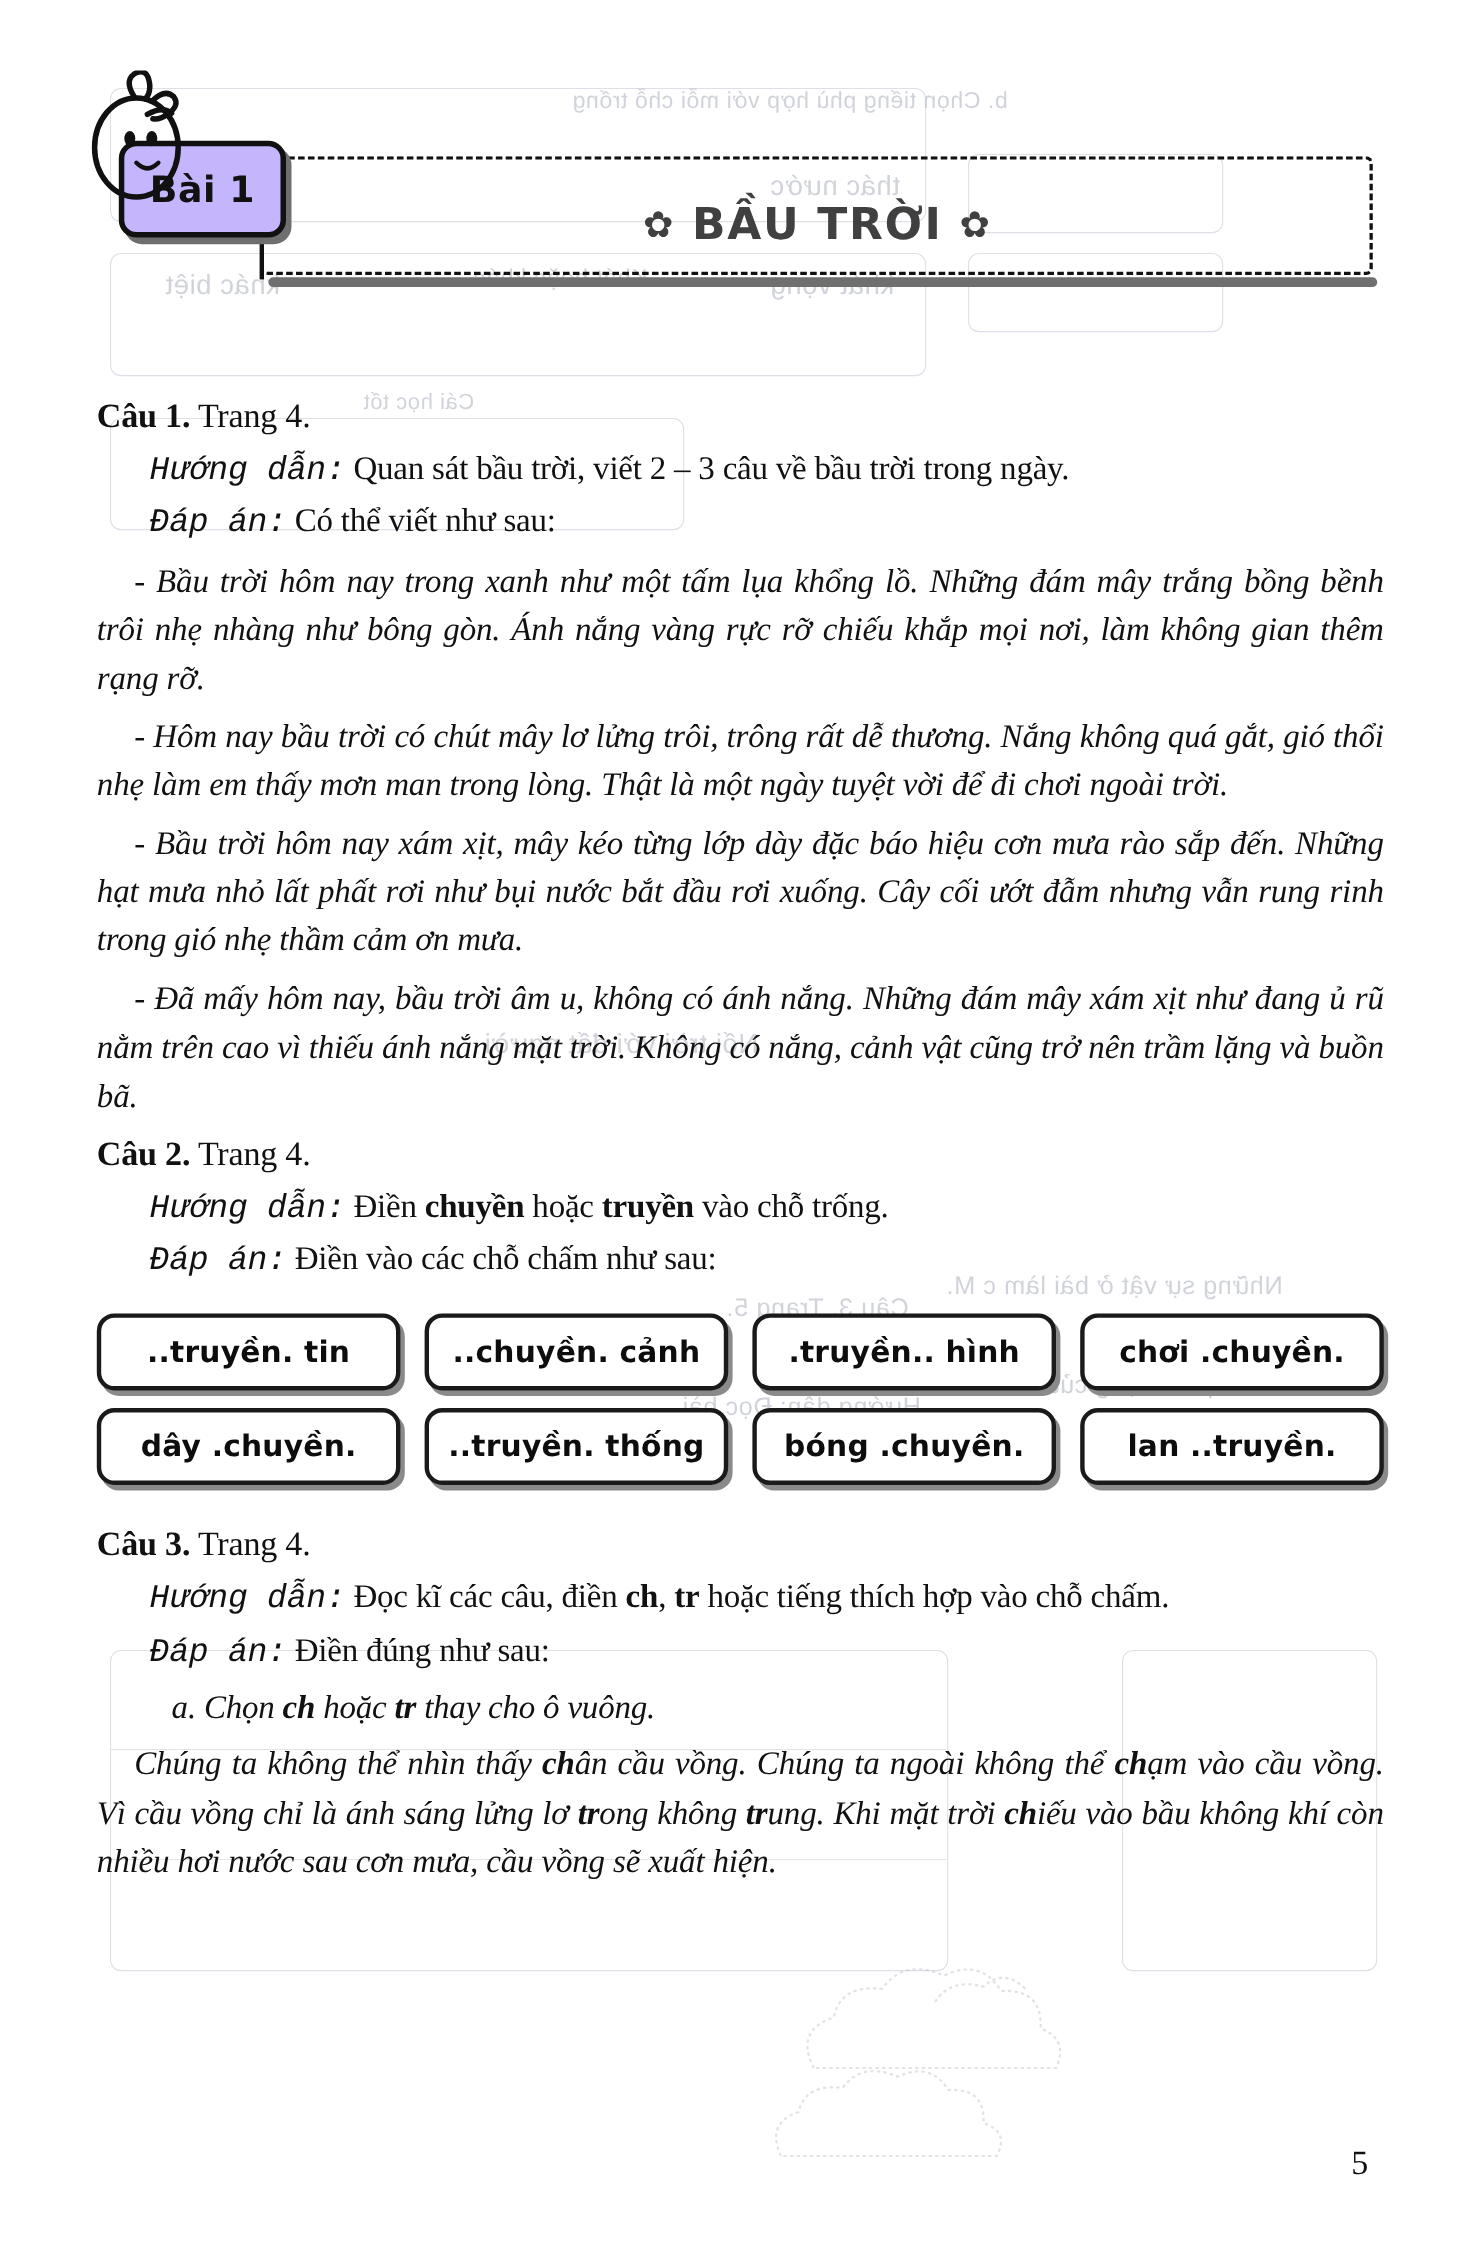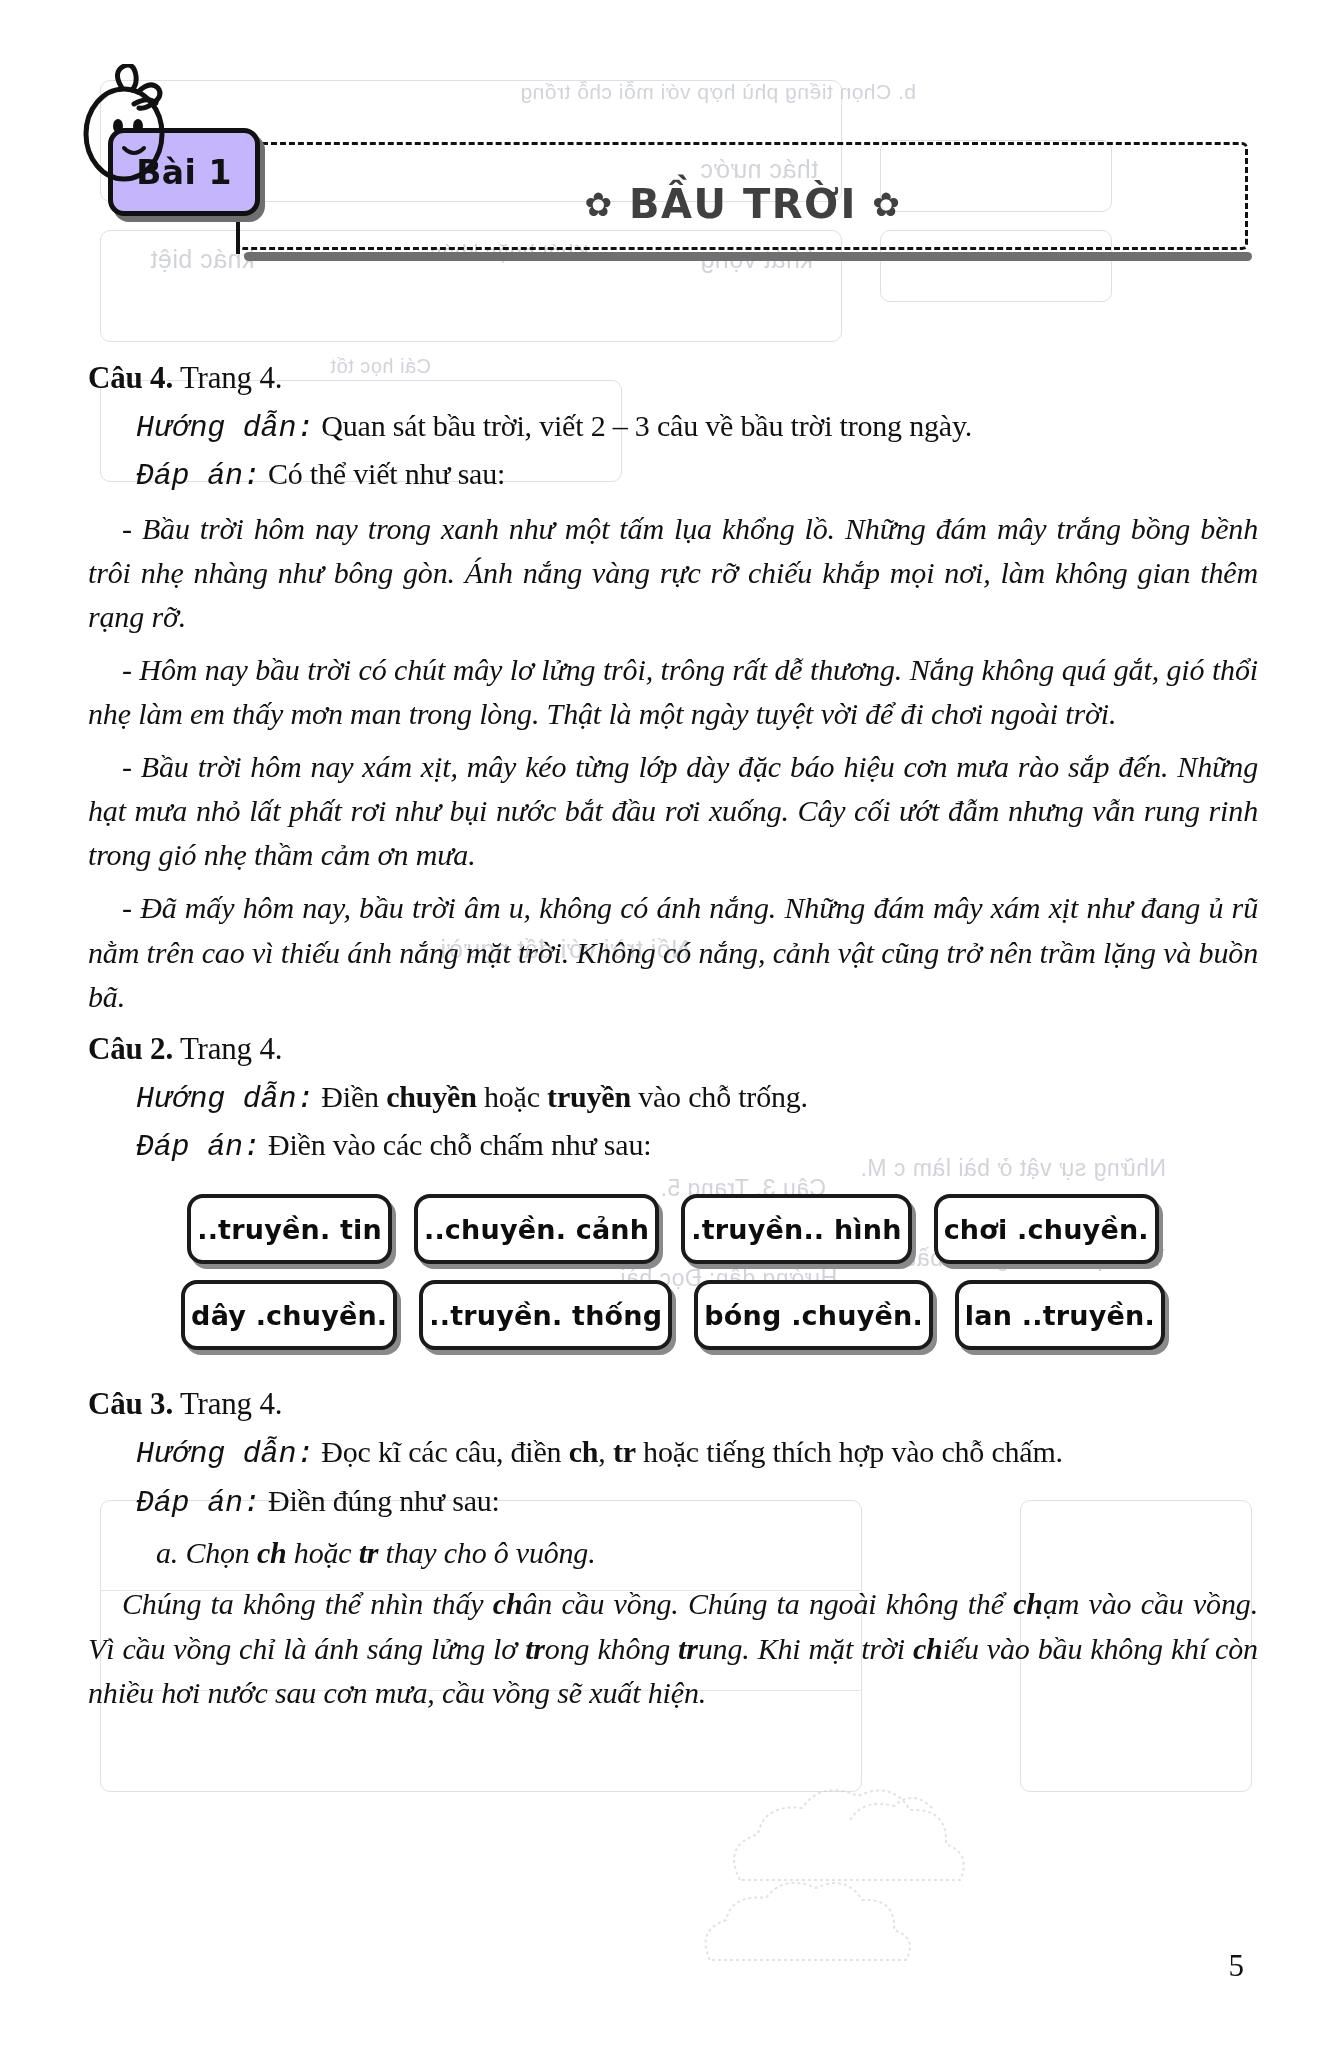--- a/index.html
+++ b/index.html
@@ -142,21 +142,20 @@
     letter-spacing:-.15px;
   }
   .para b{ font-weight:700; font-style:italic; }
 
   
   .boxes{
     margin:26px 0 0 0;
     display:flex;
     flex-direction:column;
     gap:16px;
-    align-items:center;
   }
   .box-row{
     display:flex;
     gap:22px;
   }
   .ansbox{
     flex:1 1 0;
     height:70px;
     border:4px solid #1a1a1a;
     border-radius:16px;
@@ -255,21 +254,21 @@
       <ellipse cx="42" cy="62" rx="5" ry="7" fill="#111"></ellipse>
       <ellipse cx="62" cy="62" rx="5" ry="7" fill="#111"></ellipse>
       <path d="M48 84 q10 10 20 0" fill="none" stroke="#111" stroke-width="4" stroke-linecap="round"></path>
     </svg>
   </div>
 
   <div class="content">
 
     <div>
       <p class="q-head">
-        <b>Câu 4.</b>
+        <b>Câu 1.</b>
         <span>Trang 4.</span>
       </p>
       <p class="sub">
         <i>Hướng dẫn:</i>
         <span>Quan sát bầu trời, viết 2 – 3 câu về bầu trời trong ngày.</span>
       </p>
       <p class="sub">
         <i>Đáp án:</i>
         <span>Có thể viết như sau:</span>
       </p>

